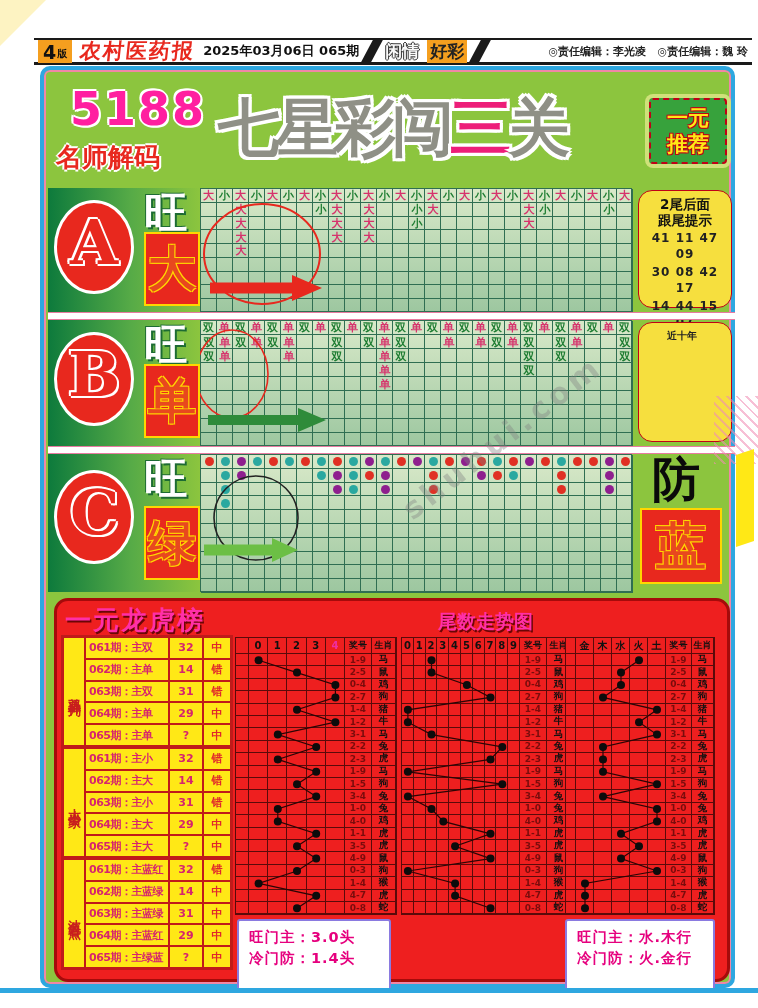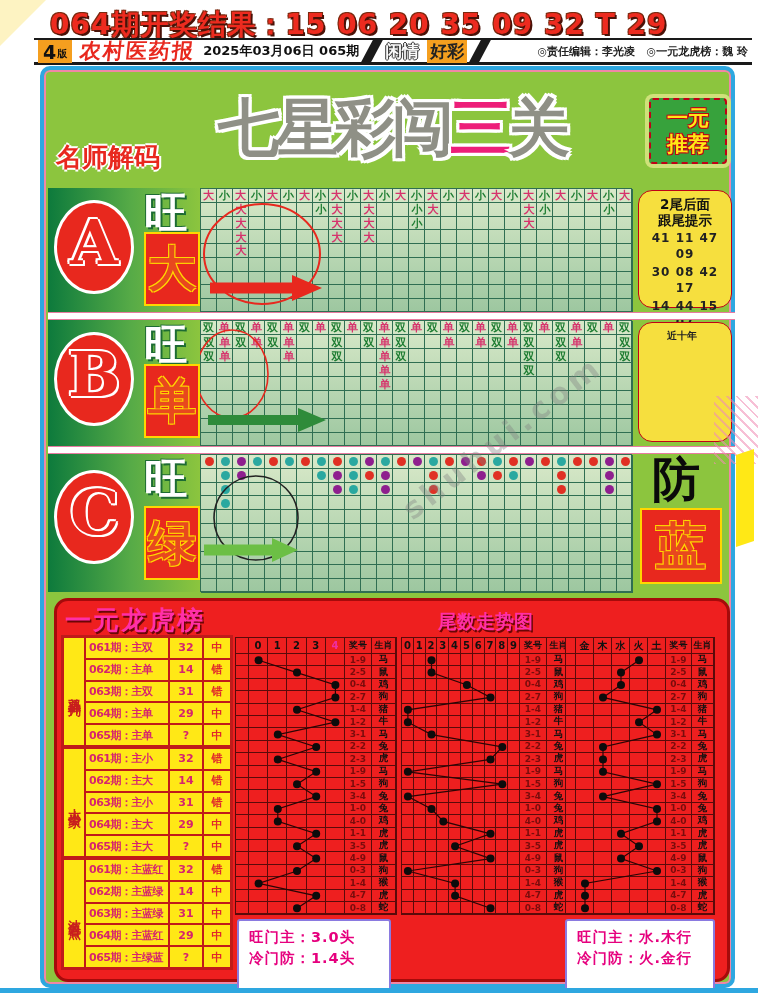--- a/index.html
+++ b/index.html
@@ -100,42 +100,42 @@
     letter-spacing:5px;font-weight:700;}
   .hatch{left:714px;top:396px;width:44px;height:68px;
     background:repeating-linear-gradient(45deg,rgba(240,140,180,.55) 0 2px,transparent 2px 7px);}
   .ystreak{left:736px;top:452px;width:18px;height:92px;background:#ffe816;transform:skewY(-18deg);}
 </style>
 </head>
 <body>
 
 <div class="page">
   <div class="abs corner"></div>
-  <div class="abs result-line">064期开奖结果：15 06 20 35 09 32 T 29</div>
 
   <div class="abs masthead">
     <div class="edition">
       <span class="num">4</span>
       <span class="lab">版</span>
     </div>
     <div class="paper">农村医药报</div>
     <div class="mdate">2025年03月06日  065期</div>
     <div class="slash"></div>
     <div class="colname1">闲情</div>
     <div class="colname2">好彩</div>
     <div class="slash"></div>
     <div class="credits">
       <span>◎责任编辑：李光凌</span>&nbsp;&nbsp;
-      <span>◎一元龙虎榜：魏 玲</span>
+      <span>◎责任编辑：魏 玲</span>
     </div>
   </div>
 
   <div class="abs panel">
     <div class="pinner">
 
+      <div class="abs code5188">5188</div>
       <div class="abs subtitle">名师解码</div>
       <div class="abs recommend">
         <div>一元</div>
         <div>推荐</div>
       </div>
       <div class="abs main-title"><span class="tgray">七星彩闯</span><span class="tpink">三</span><span class="tgray">关</span></div>
 
       <div class="abs section" style="top:114px;height:124px;">
         <div class="abs leftzone">
           <div class="abs ovalshape" style="left:6px;top:12px;"></div>

